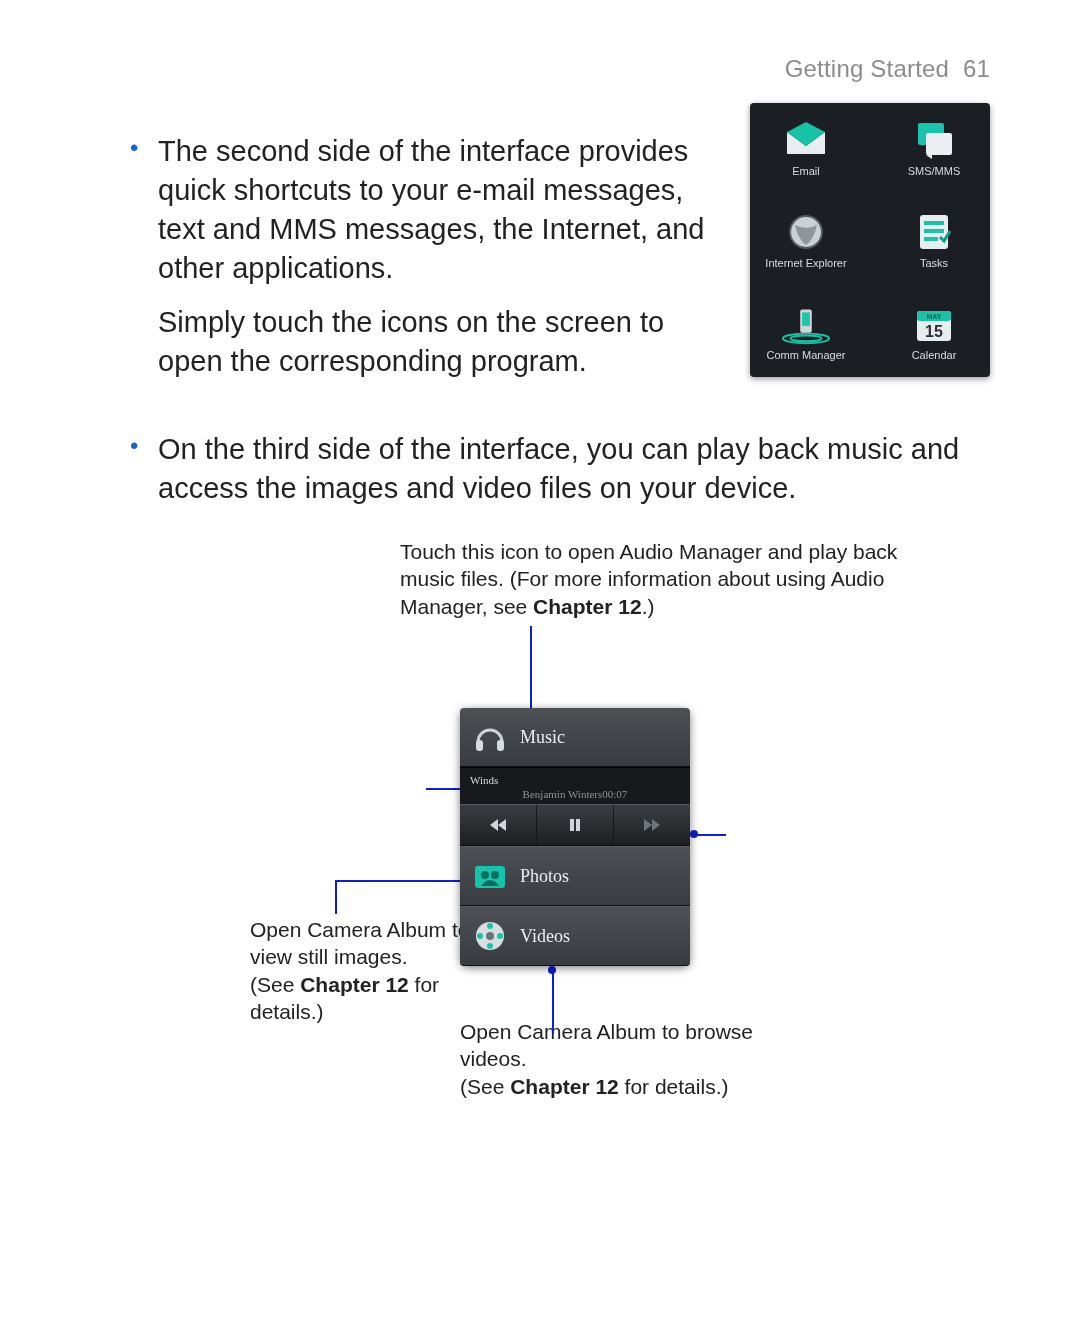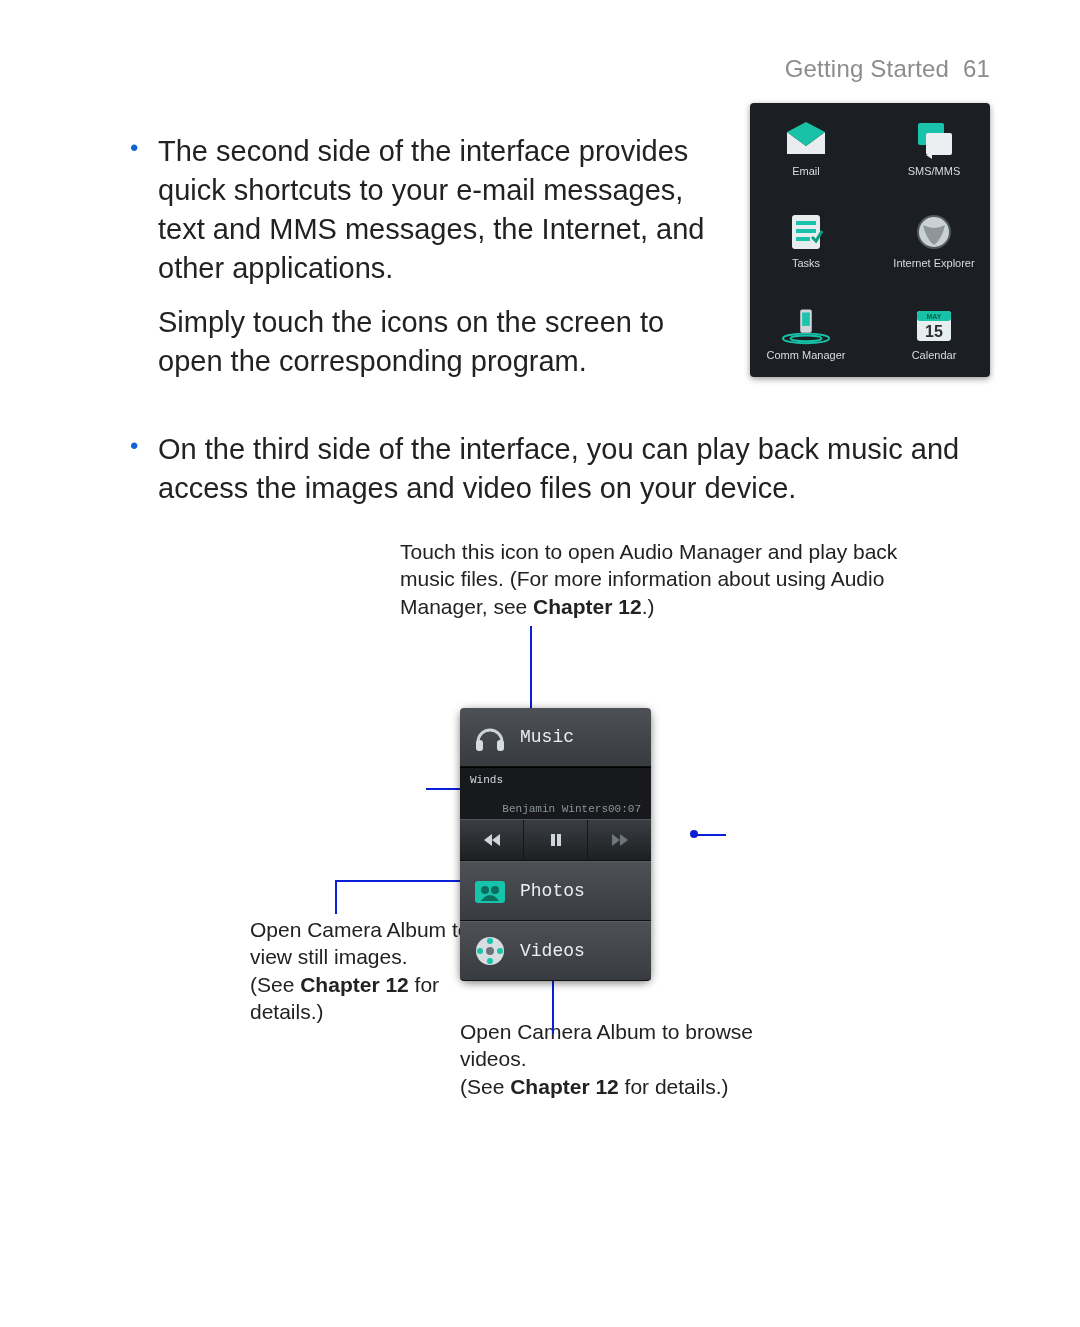--- a/index.html
+++ b/index.html
@@ -11,28 +11,28 @@
   .sub{margin-top:14px;}
   .top-flex{display:flex;align-items:flex-start;}
   .top-text{flex:1;padding-right:30px;}
   
   .scr1{width:240px;background:#1b1e22;border-radius:4px;padding:8px 0 6px 0;box-shadow:0 2px 6px rgba(0,0,0,0.4);}
   .scr1-grid{display:grid;grid-template-columns:1fr 1fr;gap:16px;}
   .scr1-item{display:flex;flex-direction:column;align-items:center;padding:8px 0 10px 0;}
   .scr1-ico{width:52px;height:42px;display:flex;align-items:center;justify-content:center;}
   .scr1-lbl{color:#d9dde0;font-size:11px;margin-top:4px;text-align:center;font-family:Tahoma,Arial,sans-serif;}
   
-  .scr2{width:191px;background:linear-gradient(#4a4e52,#23262a);border-radius:8px;box-shadow:0 2px 8px rgba(0,0,0,0.5);font-family:Liberation Mono, monospace;}
+  .scr2{width:230px;background:linear-gradient(#4a4e52,#23262a);border-radius:8px;box-shadow:0 2px 8px rgba(0,0,0,0.5);font-family:Liberation Serif, serif;}
   .row{display:flex;align-items:center;height:58px;padding:0 12px;border-top:1px solid #5a5e62;border-bottom:1px solid #111;background:linear-gradient(#4d5155,#383b3f);}
   .row:first-child{border-top:none;border-radius:4px 4px 0 0;}
   .row-lbl{color:#e8eef2;font-size:18px;margin-left:12px;}
   .row-ico{width:36px;height:36px;display:flex;align-items:center;justify-content:center;}
   .np{background:#17191c;padding:6px 10px 4px 10px;color:#bfc7cc;font-size:11px;display:flex;flex-direction:column;border-top:1px solid #000;}
   .np .ti{color:#d3dbe0;}
-  .np .ar{display:flex;justify-content:flex-end;color:#8a949b;margin-top:17px;}
+  .np .ar{display:flex;justify-content:center;color:#8a949b;margin-top:2px;}
   .ctrl{display:flex;height:40px;background:linear-gradient(#3a3e42,#1d1f22);border-top:1px solid #52575b;border-bottom:1px solid #0c0d0e;}
   .ctrl div{flex:1;display:flex;align-items:center;justify-content:center;color:#cfd6db;border-right:1px solid #14161a;}
   .ctrl div:last-child{border-right:none;color:#6e767c;}
   .ctrl div:first-child{color:#cfd6db;}
   
   .call{position:absolute;font-size:21px;line-height:1.3;color:#222;}
   .line{position:absolute;background:#0b1fd6;}
   .dot{position:absolute;width:8px;height:8px;background:#0b1fd6;border-radius:50%;}
   b{font-weight:600;}
   
@@ -74,39 +74,39 @@
             <svg width="44" height="38" viewBox="0 0 44 38">
                 <rect x="6" y="2" width="26" height="22" rx="2" fill="#1ac3ab"></rect>
                 <rect x="14" y="12" width="26" height="22" rx="2" fill="#eceff1"></rect>
                 <path d="M14 34 l6 4 l0 -4 z" fill="#eceff1"></path>
               </svg>
           </div>
           <div class="scr1-lbl">SMS/MMS</div>
         </div>
         <div class="scr1-item">
           <div class="scr1-ico">
+            <svg width="42" height="42" viewBox="0 0 42 42">
+                <circle cx="21" cy="21" r="17" fill="#54595e"></circle>
+                <path d="M6 21 a15 15 0 0 1 30 0 a15 15 0 0 1 -30 0" fill="#c9d1d6"></path>
+                <path d="M10 14 q11 6 22 0 q-3 14 -11 20 q-8 -6 -11 -20" fill="#8e969c"></path>
+              </svg>
+          </div>
+          <div class="scr1-lbl">Internet Explorer</div>
+        </div>
+        <div class="scr1-item">
+          <div class="scr1-ico">
             <svg width="36" height="42" viewBox="0 0 36 42">
                 <rect x="4" y="4" width="28" height="34" rx="3" fill="#e8edf0"></rect>
                 <rect x="8" y="10" width="20" height="4" fill="#19c3aa"></rect>
                 <rect x="8" y="18" width="20" height="4" fill="#19c3aa"></rect>
                 <rect x="8" y="26" width="14" height="4" fill="#19c3aa"></rect>
                 <path d="M24 26 l4 4 l6 -10" stroke="#0c9e87" stroke-width="3" fill="none"></path>
               </svg>
           </div>
           <div class="scr1-lbl">Tasks</div>
-        </div>
-        <div class="scr1-item">
-          <div class="scr1-ico">
-            <svg width="42" height="42" viewBox="0 0 42 42">
-                <circle cx="21" cy="21" r="17" fill="#54595e"></circle>
-                <path d="M6 21 a15 15 0 0 1 30 0 a15 15 0 0 1 -30 0" fill="#c9d1d6"></path>
-                <path d="M10 14 q11 6 22 0 q-3 14 -11 20 q-8 -6 -11 -20" fill="#8e969c"></path>
-              </svg>
-          </div>
-          <div class="scr1-lbl">Internet Explorer</div>
         </div>
         <div class="scr1-item">
           <div class="scr1-ico">
             <svg width="54" height="42" viewBox="0 0 54 42">
                 <ellipse cx="27" cy="36" rx="24" ry="5" fill="none" stroke="#16c2a8" stroke-width="2"></ellipse>
                 <ellipse cx="27" cy="36" rx="16" ry="3" fill="none" stroke="#16c2a8" stroke-width="2"></ellipse>
                 <rect x="21" y="6" width="12" height="24" rx="2" fill="#cfd6da"></rect>
                 <rect x="23" y="9" width="8" height="14" fill="#1cc4ac"></rect>
               </svg>
           </div>

